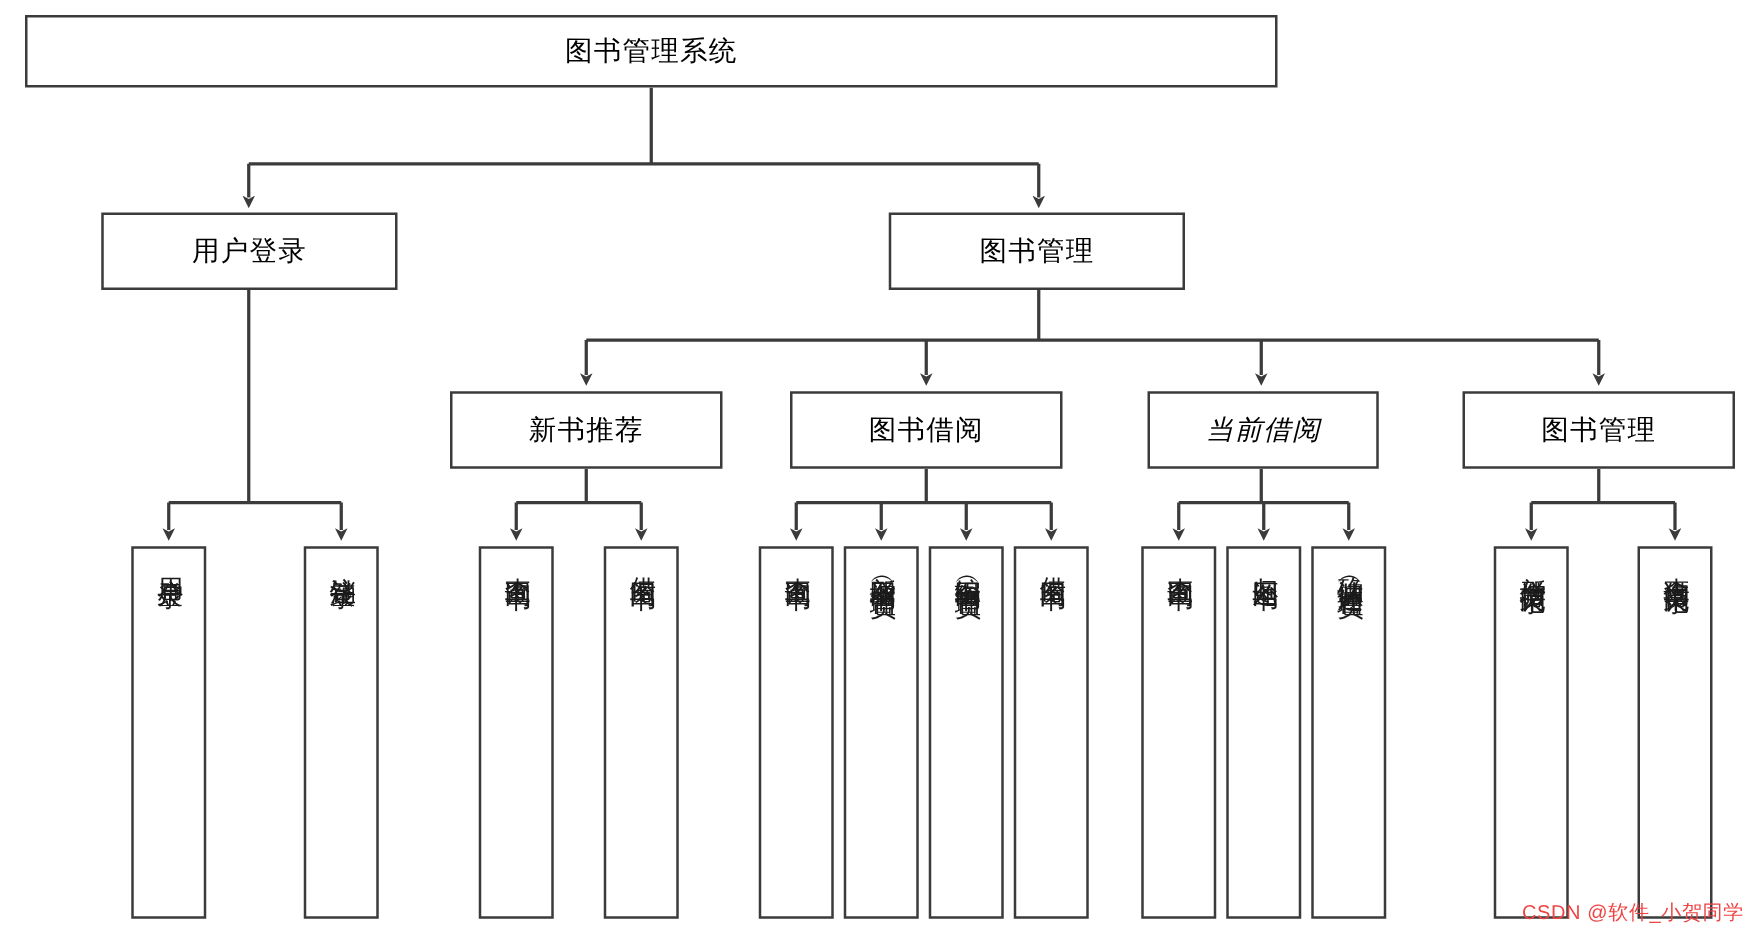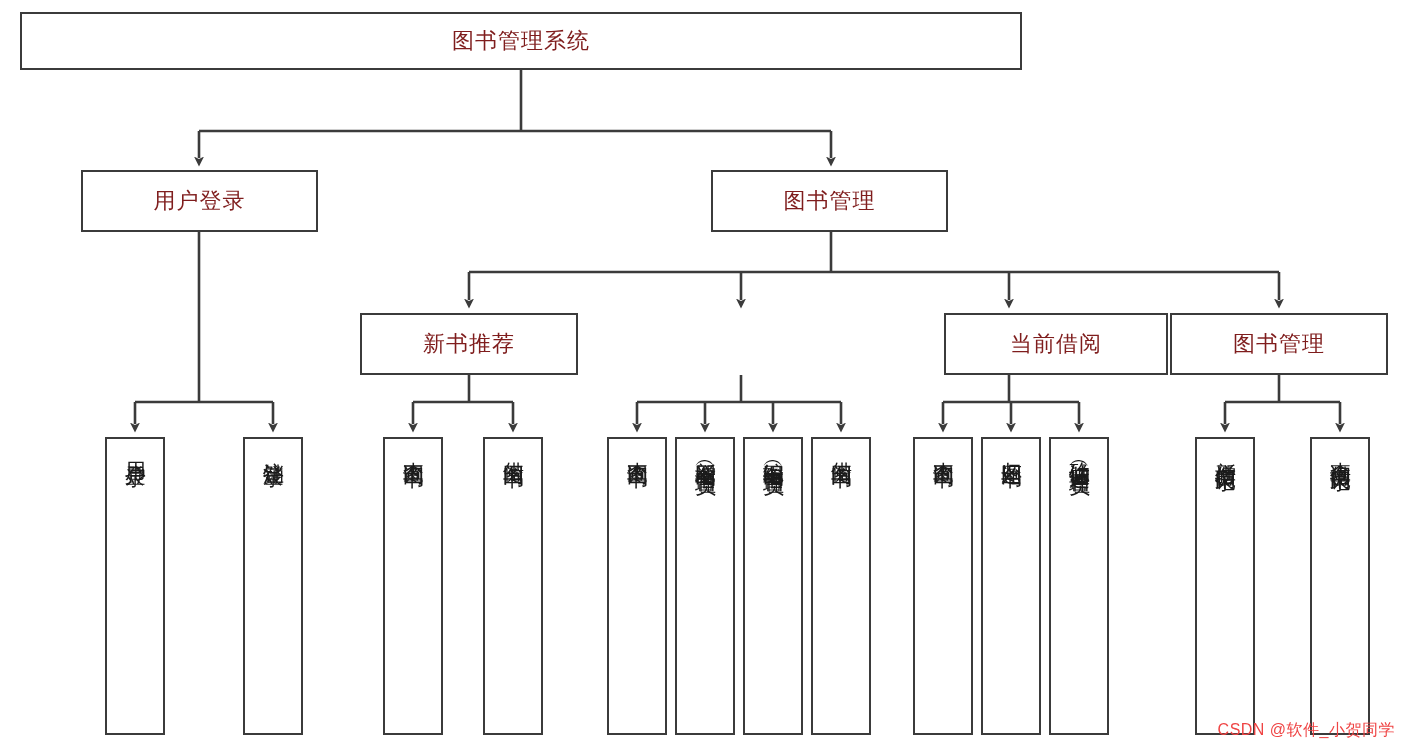--- a/index.html
+++ b/index.html
@@ -3,21 +3,21 @@
 <meta charset="utf-8">
 <style>
   html,body{margin:0;padding:0;background:#ffffff;}
   body{width:1405px;height:747px;overflow:hidden;
        font-family:"Liberation Sans","DejaVu Sans",sans-serif;}
   #stage{position:relative;width:1405px;height:747px;background:#ffffff;}
   svg#edges{position:absolute;left:0;top:0;width:1405px;height:747px;}
 
   .node{position:absolute;box-sizing:border-box;background:#ffffff;
         border:2px solid #3b3b3b;display:flex;align-items:center;
-        justify-content:center;color:#7f1d1d;}
+        justify-content:center;color:#000000;}
   .node.h{font-size:22px;letter-spacing:1px;line-height:1.2;}
 
   .leaf{position:absolute;box-sizing:border-box;background:#ffffff;
         border:2px solid #3b3b3b;display:flex;align-items:flex-start;
         justify-content:center;padding-top:6px;}
   .vtext{writing-mode:vertical-rl;text-orientation:upright;
          font-size:21px;line-height:1.18;letter-spacing:2px;color:#1b1b1b;
          white-space:nowrap;}
 
   .watermark{position:absolute;right:10px;bottom:6px;font-size:16px;
@@ -85,21 +85,24 @@
   <div class="node h" style="left:81px;top:170px;width:237px;height:62px;">
     <span>用户登录</span>
   </div>
   <div class="node h" style="left:711px;top:170px;width:237px;height:62px;">
     <span>图书管理</span>
   </div>
 
   <div class="node h" style="left:360px;top:313px;width:218px;height:62px;">
     <span>新书推荐</span>
   </div>
-  <div class="node h" style="left:944px;top:313px;width:224px;height:62px;">
+  <div class="node h" style="left:632px;top:313px;width:218px;height:62px;">
+    <span>图书借阅</span>
+  </div>
+  <div class="node h" style="left:918px;top:313px;width:185px;height:62px;font-style:italic;">
     <span>当前借阅</span>
   </div>
   <div class="node h" style="left:1170px;top:313px;width:218px;height:62px;">
     <span>图书管理</span>
   </div>
 
   <div class="leaf" style="left:105px;top:437px;width:60px;height:298px;">
     <span class="vtext">用户登录</span>
   </div>
   <div class="leaf" style="left:243px;top:437px;width:60px;height:298px;">

